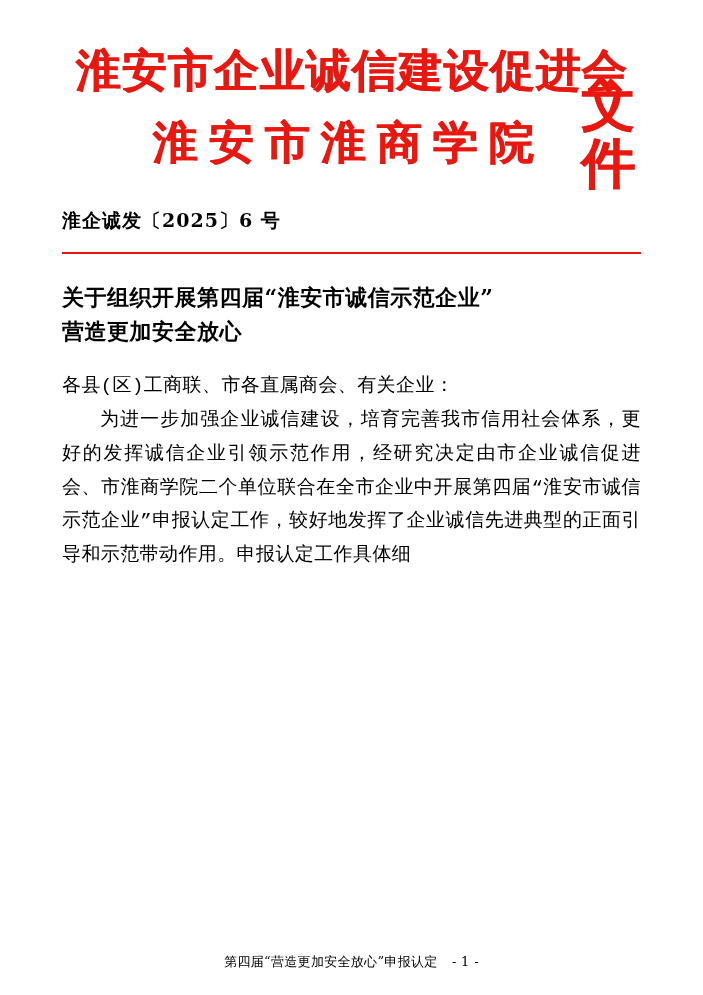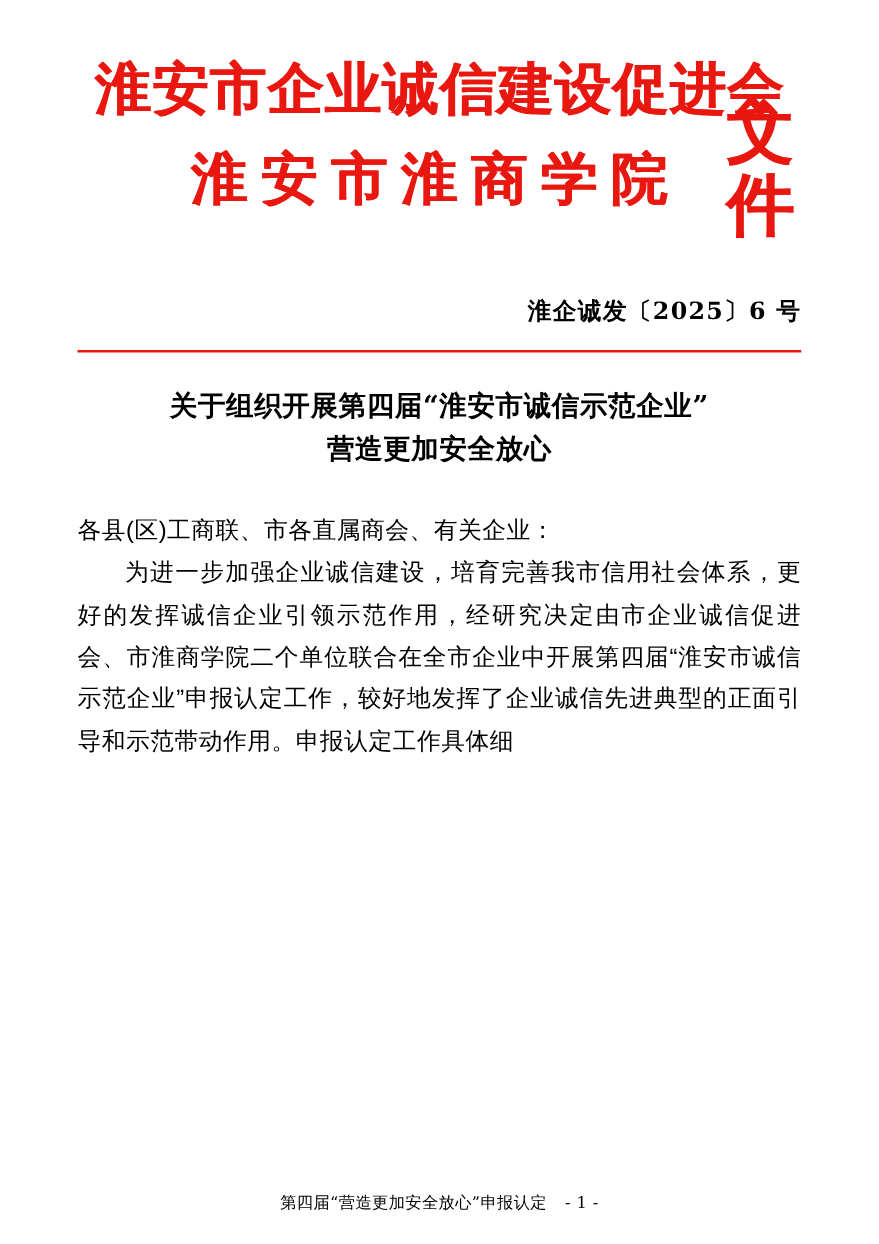--- a/index.html
+++ b/index.html
@@ -65,56 +65,55 @@
     font-family: "DejaVu Serif", "Liberation Serif", serif;
     letter-spacing: 0;
     line-height: 1.05;
     text-align: left;
     width: 66px;
     text-shadow: 1px 0 0 #e8170f;
   }
 
   
   .doc-number {
-    margin-top: 36px;
-    text-align: right;
+    margin-top: 8px;
+    text-align: left;
     font-size: 19px;
     font-weight: bold;
     letter-spacing: 1px;
     font-family: "DejaVu Serif", "Liberation Serif", serif;
   }
 
   
   .red-rule {
     margin-top: 18px;
     height: 2px;
     background: #e8170f;
     width: 100%;
   }
 
   
   .title {
     margin-top: 26px;
-    text-align: center;
     font-size: 22px;
     font-weight: bold;
     line-height: 1.55;
     letter-spacing: 0.5px;
     font-family: "DejaVu Serif", "Liberation Serif", serif;
   }
   .title .t-line { display: block; }
 
   
   .body-text {
-    margin-top: 32px;
+    margin-top: 22px;
     font-size: 19px;
     line-height: 1.78;
     text-align: justify;
     letter-spacing: 0.4px;
-    font-family: Liberation Sans, sans-serif;
+    font-family: Liberation Mono, monospace;
   }
   .body-text p {
     margin: 0;
   }
   .body-text p.indent {
     text-indent: 2em;
   }
 
   
   .footer {

